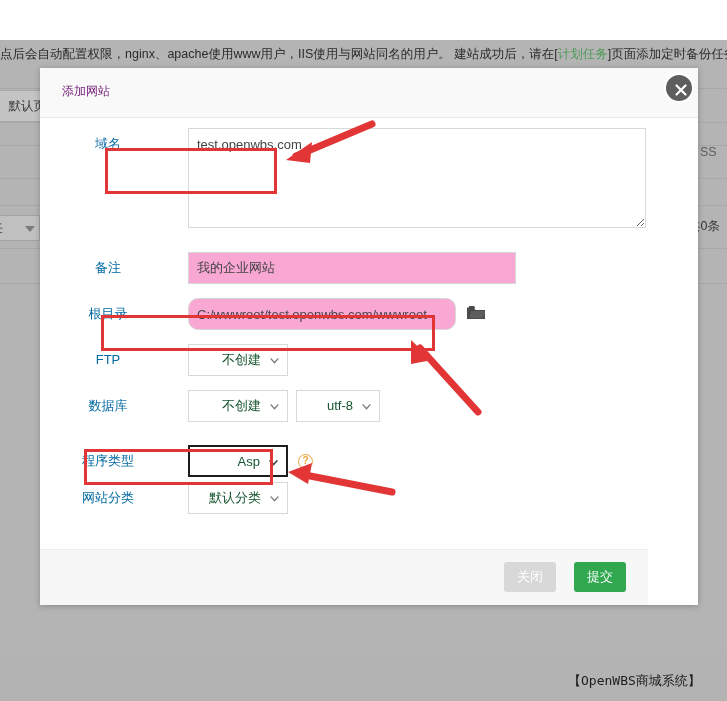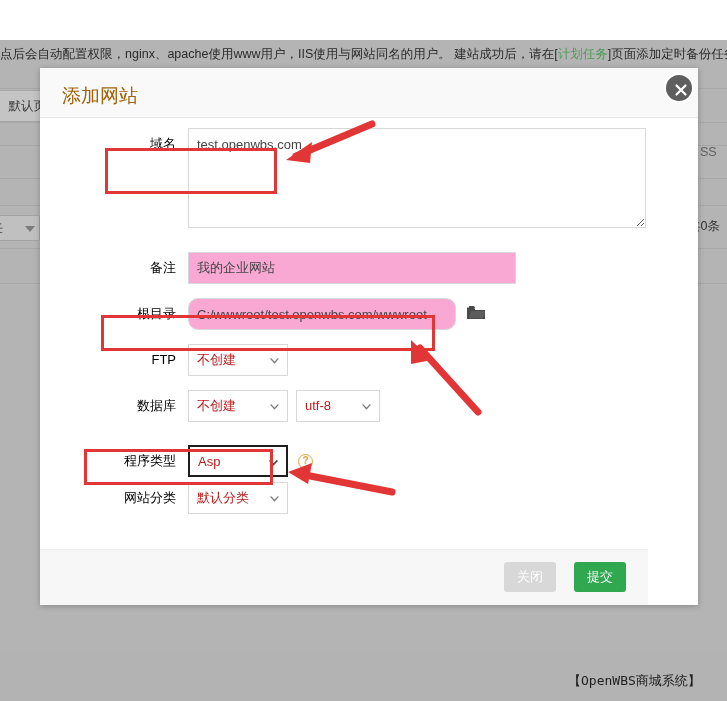--- a/index.html
+++ b/index.html
@@ -135,22 +135,22 @@
 
   .modal-header {
     height: 50px;
     background: #f9f9f9;
     border-bottom: 1px solid #eaeaea;
     position: relative;
   }
   .modal-title {
     position: absolute;
     left: 22px; top: 15px;
-    font-size: 19px;
-    color: #a16207;
+    font-size: 12px;
+    color: #701a75;
   }
 
   .modal-close {
     position: absolute;
     left: 664px; top: 73px;
     width: 30px; height: 30px;
     border-radius: 50%;
     background: #5e5e5e;
     border: 2px solid #ffffff;
     cursor: pointer;
@@ -167,24 +167,24 @@
   
   .form-row {
     position: absolute;
     left: 0;
     width: 658px;
     display: flex;
     align-items: flex-start;
   }
   .form-label {
     width: 148px;
-    text-align: right;
+    text-align: center;
     padding-right: 12px;
     font-size: 13px;
-    color: #000000;
+    color: #0369a1;
     line-height: 32px;
     flex: none;
   }
 
   .txt-input {
     height: 32px;
     border: 1px solid #d8d8d8;
     background: #f9a8d4;
     font-size: 13px;
     color: #444444;
@@ -205,25 +205,26 @@
     font-family: "Liberation Sans", sans-serif;
     outline: none;
     line-height: 17px;
   }
 
   .sel {
     height: 32px;
     border: 1px solid #d8d8d8;
     background: #ffffff;
     font-size: 13px;
-    color: #b91c1c;
+    color: #14532d;
     padding: 0 26px 0 8px;
     position: relative;
     line-height: 30px;
     cursor: pointer;
+    text-align: right;
   }
   .sel .caret {
     position: absolute;
     right: 8px; top: 13px;
     width: 9px; height: 6px;
   }
 
   .folder-icon {
     margin-left: 10px;
     margin-top: 6px;

